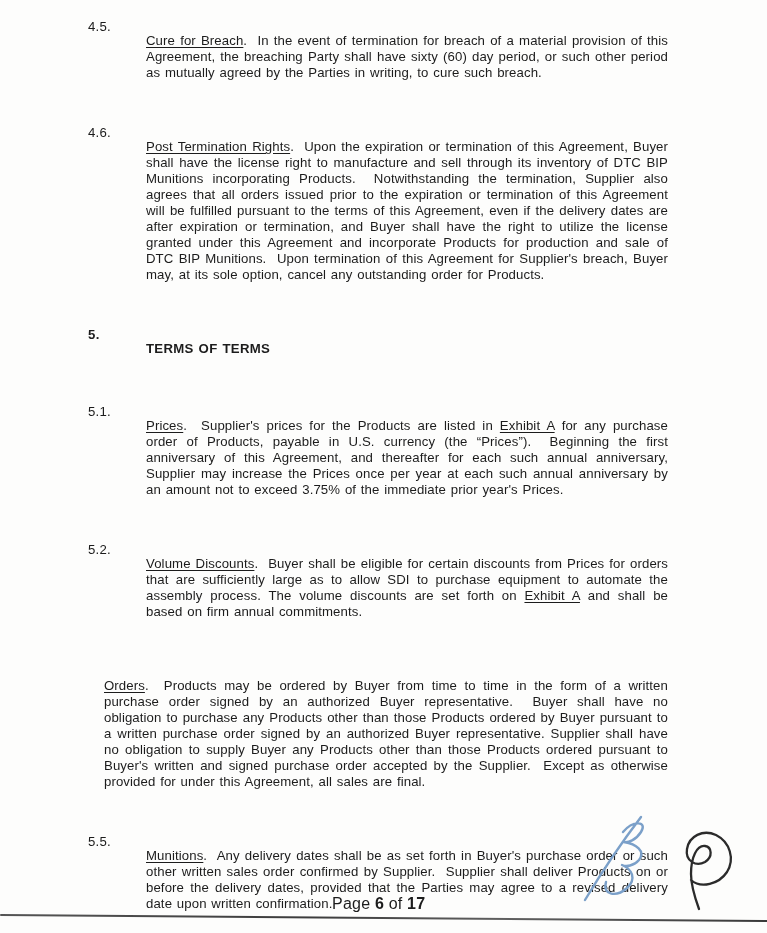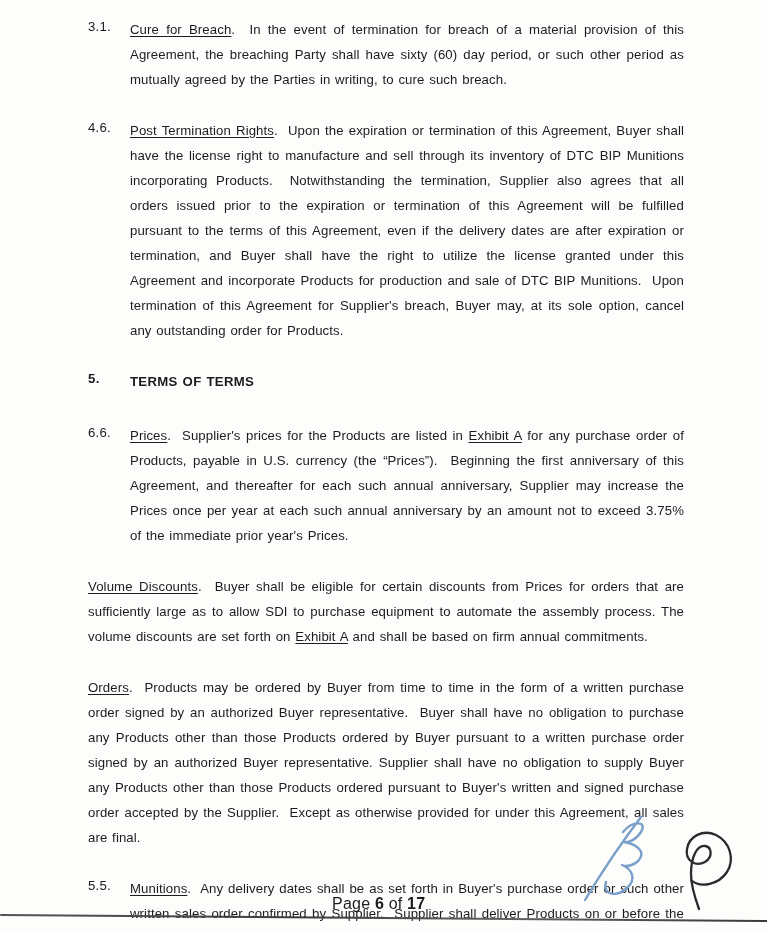--- a/index.html
+++ b/index.html
@@ -15,22 +15,22 @@
   .content{
     position:absolute;top:17px;left:88px;width:596px;
   }
   .section{display:flex;margin-bottom:26px;}
   .section .num{
     flex:none;width:42px;
     font-size:13.2px;line-height:19.4px;
     letter-spacing:0.2px;
   }
   .section p{
-    flex:1;margin:0;
-    font-size:13.2px;line-height:25px;
+    flex:1;margin:16px;
+    font-size:13.2px;line-height:16px;
     text-align:justify;
     white-space:pre-wrap;
     letter-spacing:0.1px;
     word-spacing:1px;
   }
   .section.heading{margin-top:2px;margin-bottom:29px;}
   .section.heading .num,
   .section.heading p{font-weight:bold;text-align:left;letter-spacing:0.3px;}
   .run-u{text-decoration:underline;text-underline-offset:2px;}
   .run-b{font-weight:bold;}
@@ -53,36 +53,37 @@
   }
 </style>
 </head>
 <body>
 
 <div class="page">
 
   <div class="content">
 
   <div class="section">
-        <span class="num">3.1.</span>
+        <span class="num">4.5.</span>
         <p><span class="run-u">Cure for Breach</span><span>.  In the event of termination for breach of a material provision of this Agreement, the breaching Party shall have sixty (60) day period, or such other period as mutually agreed by the Parties in writing, to cure such breach.</span></p>
       </div>
       <div class="section">
         <span class="num">4.6.</span>
         <p><span class="run-u">Post Termination Rights</span><span>.  Upon the expiration or termination of this Agreement, Buyer shall have the license right to manufacture and sell through its inventory of DTC BIP Munitions incorporating Products.  Notwithstanding the termination, Supplier also agrees that all orders issued prior to the expiration or termination of this Agreement will be fulfilled pursuant to the terms of this Agreement, even if the delivery dates are after expiration or termination, and Buyer shall have the right to utilize the license granted under this Agreement and incorporate Products for production and sale of DTC BIP Munitions.  Upon termination of this Agreement for Supplier's breach, Buyer may, at its sole option, cancel any outstanding order for Products.</span></p>
       </div>
       <div class="section heading">
         <span class="num">5.</span>
         <p><span>TERMS OF TERMS</span></p>
       </div>
       <div class="section">
-        <span class="num">6.6.</span>
+        <span class="num">5.1.</span>
         <p><span class="run-u">Prices</span><span>.  Supplier's prices for the Products are listed in </span><span class="run-u">Exhibit A</span><span> for any purchase order of Products, payable in U.S. currency (the “Prices”).  Beginning the first anniversary of this Agreement, and thereafter for each such annual anniversary, Supplier may increase the Prices once per year at each such annual anniversary by an amount not to exceed 3.75% of the immediate prior year's Prices.</span></p>
       </div>
       <div class="section">
+        <span class="num">5.2.</span>
         <p><span class="run-u">Volume Discounts</span><span>.  Buyer shall be eligible for certain discounts from Prices for orders that are sufficiently large as to allow SDI to purchase equipment to automate the assembly process. The volume discounts are set forth on </span><span class="run-u">Exhibit A</span><span> and shall be based on firm annual commitments.</span></p>
       </div>
       <div class="section">
         <p><span class="run-u">Orders</span><span>.  Products may be ordered by Buyer from time to time in the form of a written purchase order signed by an authorized Buyer representative.  Buyer shall have no obligation to purchase any Products other than those Products ordered by Buyer pursuant to a written purchase order signed by an authorized Buyer representative. Supplier shall have no obligation to supply Buyer any Products other than those Products ordered pursuant to Buyer's written and signed purchase order accepted by the Supplier.  Except as otherwise provided for under this Agreement, all sales are final.</span></p>
       </div>
       <div class="section">
         <span class="num">5.5.</span>
         <p><span class="run-u">Munitions</span><span>.  Any delivery dates shall be as set forth in Buyer's purchase order or such other written sales order confirmed by Supplier.  Supplier shall deliver Products on or before the delivery dates, provided that the Parties may agree to a revised delivery date upon written confirmation.</span></p>
       </div>
     </div>

